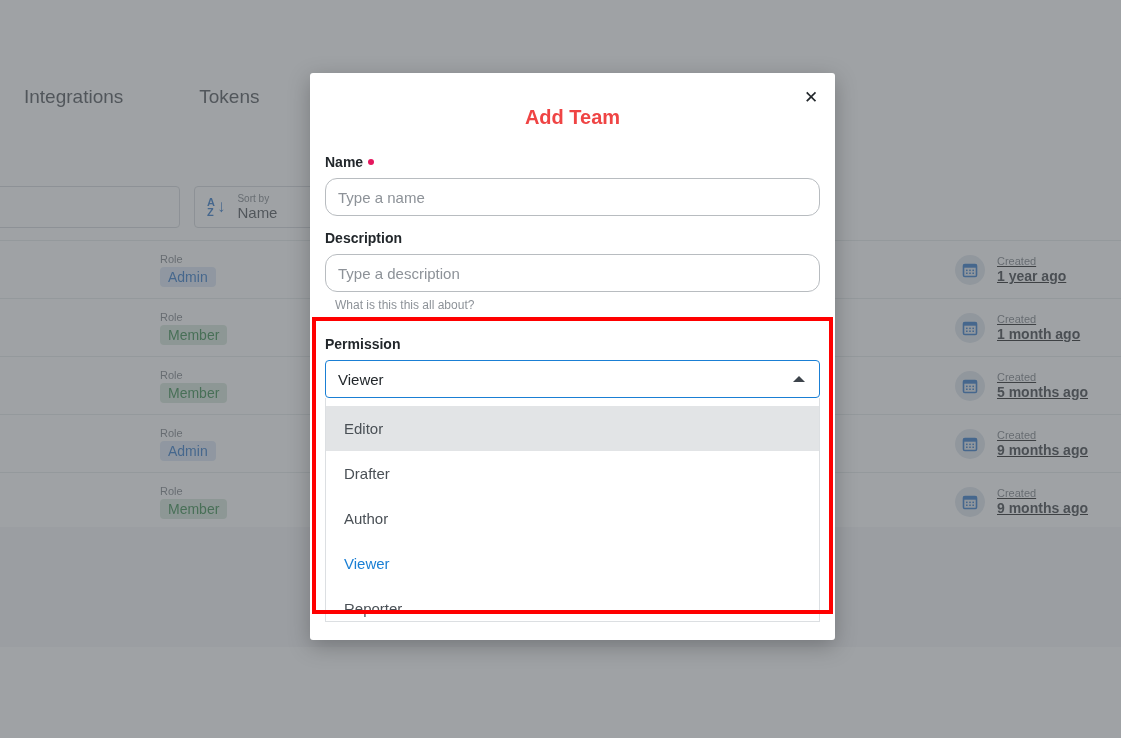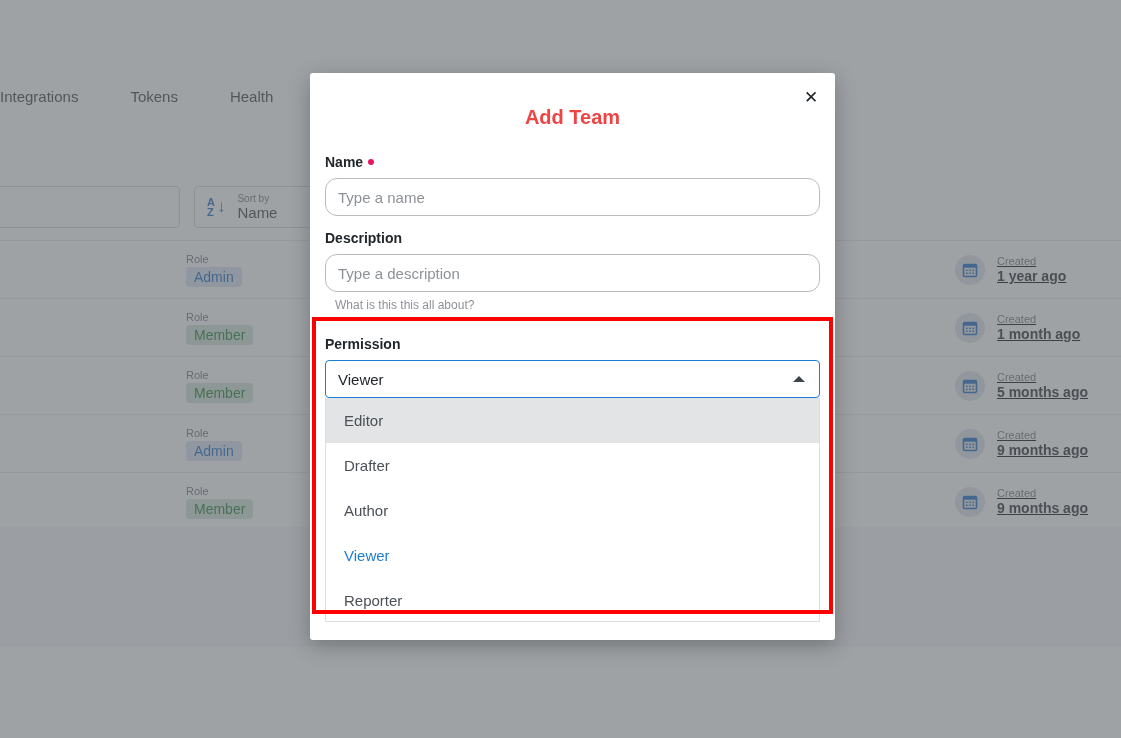--- a/index.html
+++ b/index.html
@@ -21,24 +21,25 @@
 
   .nav-tabs {
     position: absolute;
     top: 78px;
     left: -10px;
     display: flex;
     gap: 52px;
     padding-left: 10px;
   }
   .nav-tab {
-    font-size: 15px;
+    font-size: 19px;
     color: #33383d;
     line-height: 38px;
     white-space: nowrap;
+    padding-left: 24px;
   }
 
   .toolbar-row {
     position: absolute;
     top: 186px;
     left: -120px;
     display: flex;
     align-items: center;
     gap: 14px;
   }
@@ -86,21 +87,21 @@
   }
   .table-row {
     height: 58px;
     border-bottom: 1px solid #e3e6e8;
     display: flex;
     align-items: center;
     position: relative;
   }
   .cell-role {
     position: absolute;
-    left: 486px;
+    left: 460px;
     display: flex;
     flex-direction: column;
     gap: 2px;
   }
   .cell-created {
     position: absolute;
     left: 1255px;
     display: flex;
     align-items: center;
     gap: 12px;
@@ -258,21 +259,21 @@
   }
   .dropdown-item {
     height: 45px;
     display: flex;
     align-items: center;
     padding: 0 18px;
     font-size: 15px;
     color: #4a5056;
     cursor: pointer;
   }
-  .dropdown-item.highlighted { background: #e2e4e6; }
+  .dropdown-item.highlighted { background: #e2e4e6; margin-top: 8px; }
   .dropdown-item.selected { color: #1a7fd4; }
 </style>
 </head>
 <body>
 
 <div id="app-background">
 
   <div class="nav-tabs">
     <div class="nav-tab">
       <span>Integrations</span>

